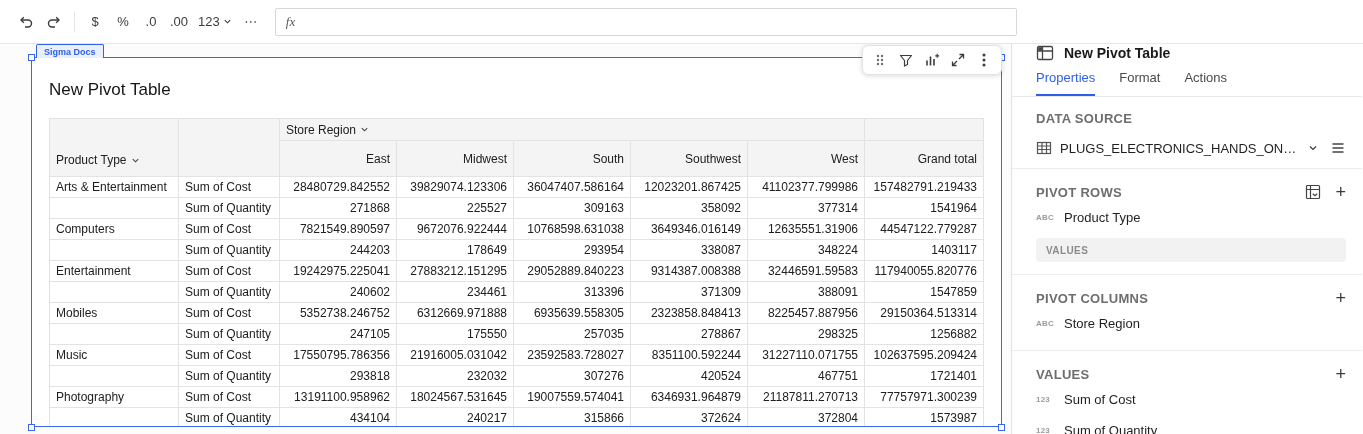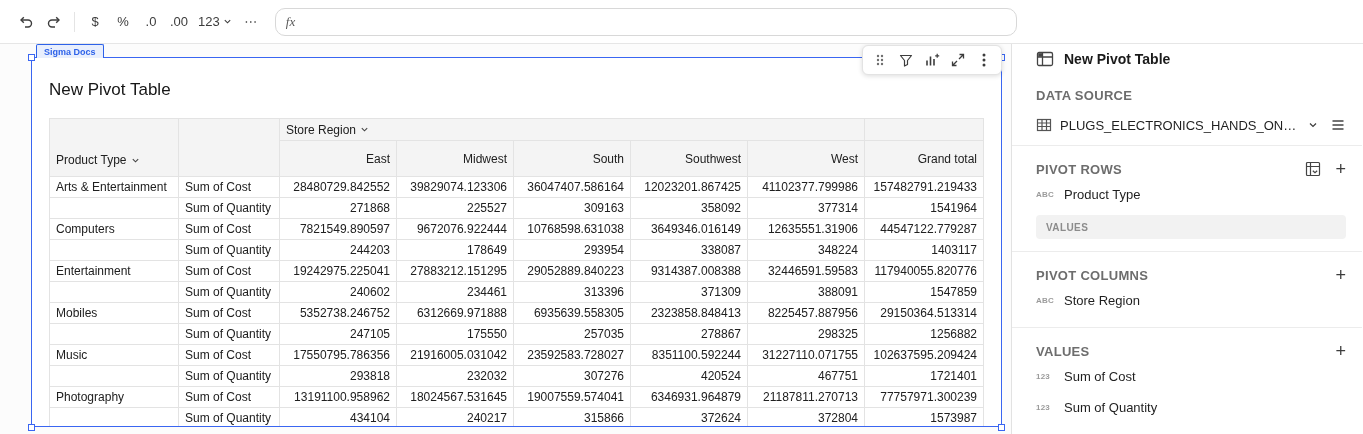--- a/index.html
+++ b/index.html
@@ -4,21 +4,21 @@
 <style>
   * { box-sizing: border-box; margin: 0; padding: 0; }
   html,body { width:1363px; height:434px; overflow:hidden; }
   body { font-family:"Liberation Sans", sans-serif; background:#fff; color:#1c1c1c; }
 
   
   .topbar { height:44px; display:flex; align-items:center; padding:0 12px; border-bottom:1px solid #e6e6e6; background:#fff; position:relative; z-index:6; }
   .tb-btn { min-width:28px; height:28px; display:flex; align-items:center; justify-content:center; gap:3px;
             border:none; background:transparent; border-radius:4px; font-size:13px; color:#3c3c3c; font-family:inherit; cursor:pointer; padding:0 5px; }
   .tb-sep { width:1px; height:20px; background:#e4e4e4; margin:0 6px; }
-  .formula-bar { margin-left:10px; width:742px; height:28px; border:1px solid #d8d8d8; border-radius:10px;
+  .formula-bar { margin-left:10px; width:742px; height:28px; border:1px solid #d8d8d8; border-radius:2px;
                  display:flex; align-items:center; padding:0 10px; gap:10px; background:#fff; }
   .fx { font-style:italic; font-size:13px; color:#5a5a5a; font-family:"Liberation Serif", serif; }
   .formula-input { flex:1; border:none; outline:none; font-size:13px; height:100%; background:transparent; font-family:inherit; }
 
   
   .main { display:flex; height:390px; }
   .canvas { position:relative; width:1012px; border-right:1px solid #e2e2e2; background:#fcfcfc; overflow:hidden; }
 
   .doc-tag { position:absolute; left:36px; top:0; height:14px; display:inline-flex; align-items:center; padding:4px 7px;
              font-size:9px; font-weight:700; color:#2e62e9; background:#e9effd; border:1px solid #2e62e9; border-bottom:none;
@@ -354,20 +354,25 @@
       <span>
         <svg width="18" height="18" viewBox="0 0 18 18">
             <rect x="1.5" y="2.5" width="15" height="13" rx="1.5" fill="none" stroke="#444" stroke-width="1.3"></rect>
             <path d="M1.5 7 H16.5 M6.5 2.5 V15.5" stroke="#444" stroke-width="1.3" fill="none"></path>
             <rect x="2.2" y="3.2" width="4" height="3.5" fill="#444"></rect>
           </svg>
       </span>
       <span class="panel-title">New Pivot Table</span>
     </div>
 
+    <div class="tabs">
+      <button class="tab active">Properties</button>
+      <button class="tab">Format</button>
+      <button class="tab">Actions</button>
+    </div>
 
     <div class="section">
       <div class="section-label">DATA SOURCE</div>
       <div class="ds-row">
         <span>
           <svg width="16" height="16" viewBox="0 0 16 16">
               <rect x="1.5" y="2.5" width="13" height="11" fill="none" stroke="#555" stroke-width="1.2"></rect>
               <path d="M1.5 6 H14.5 M1.5 9.5 H14.5 M6 2.5 V13.5 M10.5 2.5 V13.5" stroke="#555" stroke-width="1.2" fill="none"></path>
             </svg>
         </span>

